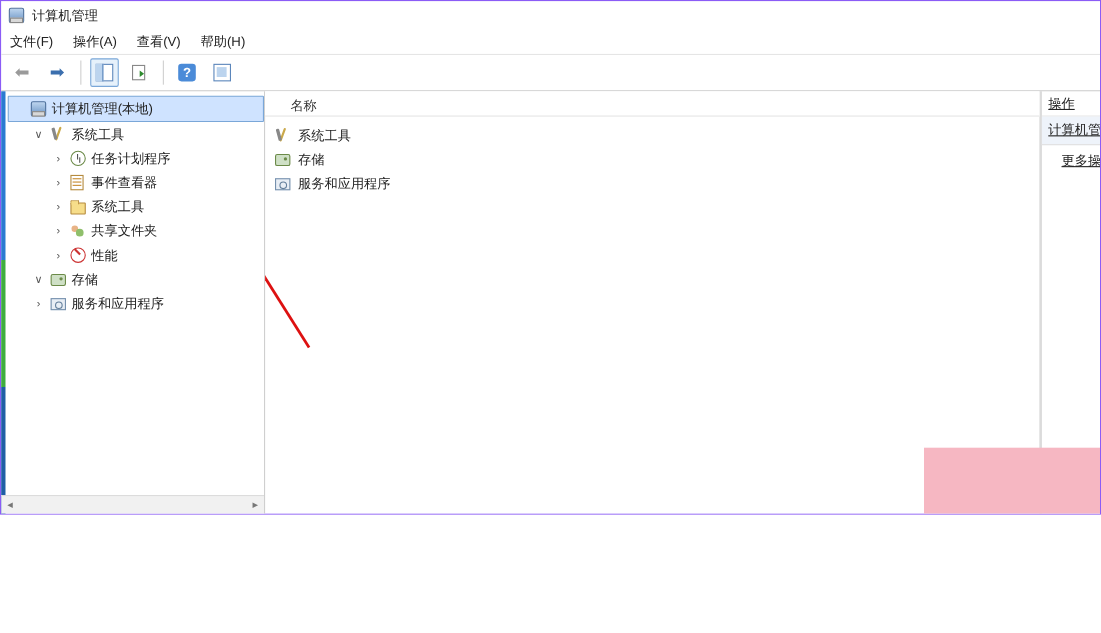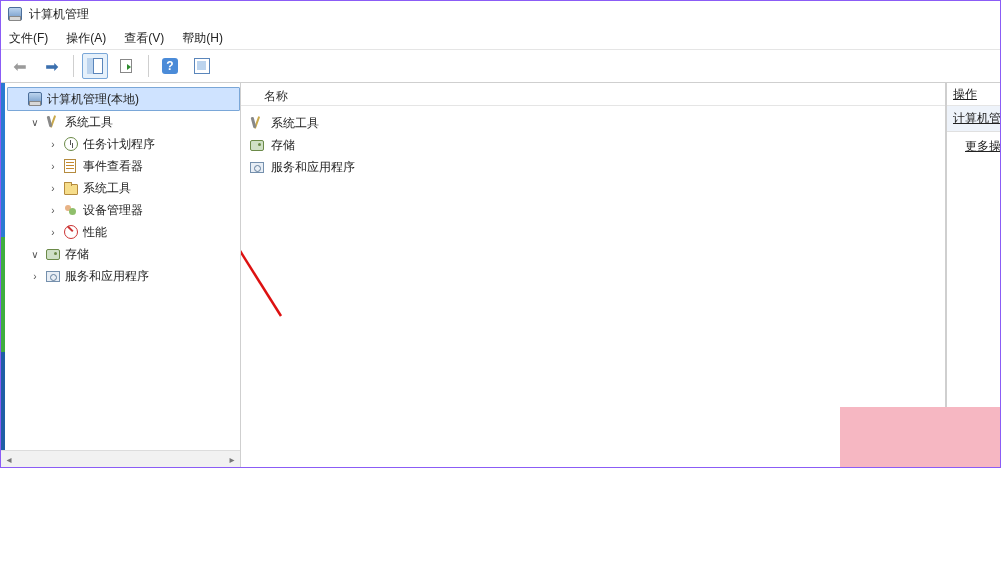--- a/index.html
+++ b/index.html
@@ -162,21 +162,21 @@
                     <div class="node-row">
                   <span class="expander">›</span>
                   <span class="ico share"></span>
                   <span>系统工具</span>
                 </div>
                   </li>
                 <li class="tree-node" id="node-local-users">
                     <div class="node-row">
                   <span class="expander">›</span>
                   <span class="ico users"></span>
-                  <span>设备管理器</span>
+                  <span>共享文件夹</span>
                 </div>
                   </li>
                 <li class="tree-node">
                     <div class="node-row">
                   <span class="expander">›</span>
                   <span class="ico perf"></span>
                   <span>性能</span>
                 </div>
                   </li>
               </ul>

